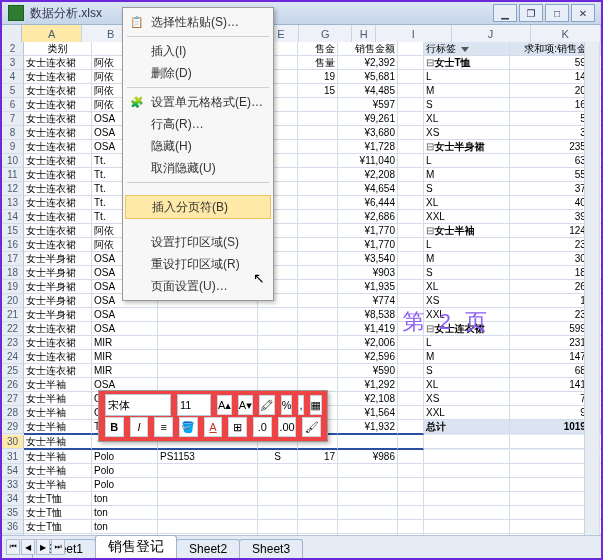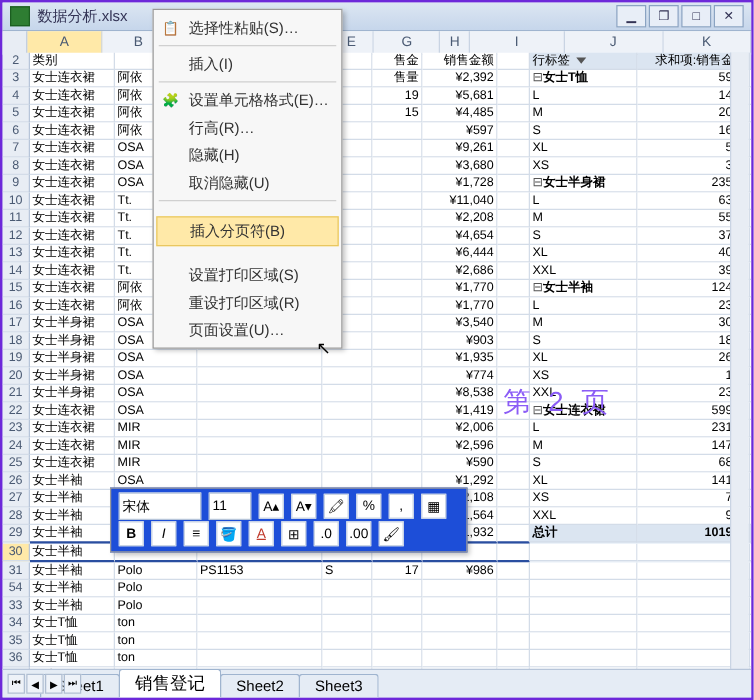--- a/index.html
+++ b/index.html
@@ -13,30 +13,30 @@
 .rowhdr-space{width:22px;border-right:1px solid #b7c5d9;background:#e8edf4}
 .colhdr .ch{border-right:1px solid #c9d4e3;display:flex;align-items:center;justify-content:center;color:#4a5a73;background:#eef2f8}
 .ch.sel{background:#ffe9a8}
 .grid{position:absolute;top:40px;left:0;right:0;bottom:22px;overflow:hidden}
 .sheet{display:grid;grid-template-columns:22px 68px 66px 100px 40px 40px 60px 26px 86px 90px 80px;}
 .rh{background:#e8edf4;border-right:1px solid #b7c5d9;border-bottom:1px solid #d3dce8;display:flex;align-items:center;justify-content:center;color:#4a5a73;font-size:10px;height:13px}
 .rh.sel{background:#ffe9a8}
 .cell{border-right:1px solid #d3dce8;border-bottom:1px solid #d3dce8;height:13px;line-height:13px;padding:0 2px;font-size:10px;white-space:nowrap;overflow:hidden;background:#fff}
 .cell.hdr{background:#fff;font-weight:400}
 .cell.r{text-align:right}
-.cell.c{}
+.cell.c{text-align:center}
 .cell.brb{border-bottom:2px solid #2a4ea0}
 .watermark{position:absolute;right:110px;top:265px;font-size:22px;color:#8b5cf6;pointer-events:none;letter-spacing:4px}
 .ctxmenu{position:absolute;top:5px;left:120px;width:150px;background:#f7f7f7;border:1px solid #9a9a9a;box-shadow:2px 2px 4px rgba(0,0,0,.25);padding:3px 0;z-index:50}
 .ctxmenu .mi{height:22px;display:flex;align-items:center;padding:0 10px 0 28px;font-size:12px;color:#333;position:relative}
 .ctxmenu .mi.sep{height:0;border-top:1px solid #d0d0d0;margin:3px 4px;padding:0}
 .ctxmenu .mi.hl{background:#ffe9a8;border:1px solid #e9c760;margin:12px 2px;padding-left:26px}
 .ctxmenu .mi .ic{position:absolute;left:6px;width:16px;height:16px;display:flex;align-items:center;justify-content:center;font-size:11px}
 .ctxmenu .cursor{position:absolute;left:130px;top:262px;font-size:14px;pointer-events:none}
-.minibar{position:absolute;left:86px;top:388px;width:286px;height:52px;background:#1d4ed8;border:1px solid #9a9a9a;box-shadow:2px 2px 4px rgba(0,0,0,.25);z-index:40;padding:3px 6px;box-sizing:border-box}
+.minibar{position:absolute;left:96px;top:388px;width:230px;height:52px;background:#ef4444;border:1px solid #9a9a9a;box-shadow:2px 2px 4px rgba(0,0,0,.25);z-index:40;padding:3px 6px;box-sizing:border-box}
 .minibar .row{display:flex;align-items:center;height:22px;gap:6px}
 .minibar select,.minibar input{font-size:11px;height:18px;border:1px solid #b7c5d9;background:#fff}
 .minibar .btn{width:18px;height:18px;border:1px solid #c9d4e3;display:flex;align-items:center;justify-content:center;background:#fff;font-size:11px}
 .minibar .btn.uline{text-decoration:underline;color:#c0392b}
 .tabs{position:absolute;bottom:0;left:0;right:0;height:22px;background:#e5ecf5;display:flex;align-items:flex-end;padding-left:30px;border-top:1px solid #b7c5d9}
 .tabs .tabnav{position:absolute;left:4px;bottom:3px;display:flex;gap:1px}
 .tabs .tabnav .nb{width:12px;height:14px;border:1px solid #b0bed2;background:#eef2f8;font-size:8px;display:flex;align-items:center;justify-content:center}
 .tabs .tab{padding:2px 12px;border:1px solid #9fb4cf;border-bottom:none;background:#e5ecf5;font-size:12px;margin-right:-1px;border-radius:3px 3px 0 0}
 .tabs .tab.active{background:#fff;font-size:14px}
 .pivot-hdr{background:#dbe5f1!important}
@@ -478,20 +478,23 @@
 <div class="scrolldots"></div>
 
 <div class="ctxmenu">
   <div class="mi">
         <span class="ic">📋</span>
         <span>选择性粘贴(S)…</span>
       </div>
   <div class="mi sep"></div>
   <div class="mi">
         <span>插入(I)</span>
+      </div>
+  <div class="mi">
+        <span>删除(D)</span>
       </div>
   <div class="mi sep"></div>
   <div class="mi">
         <span class="ic">🧩</span>
         <span>设置单元格格式(E)…</span>
       </div>
   <div class="mi">
         <span>行高(R)…</span>
       </div>
   <div class="mi">

